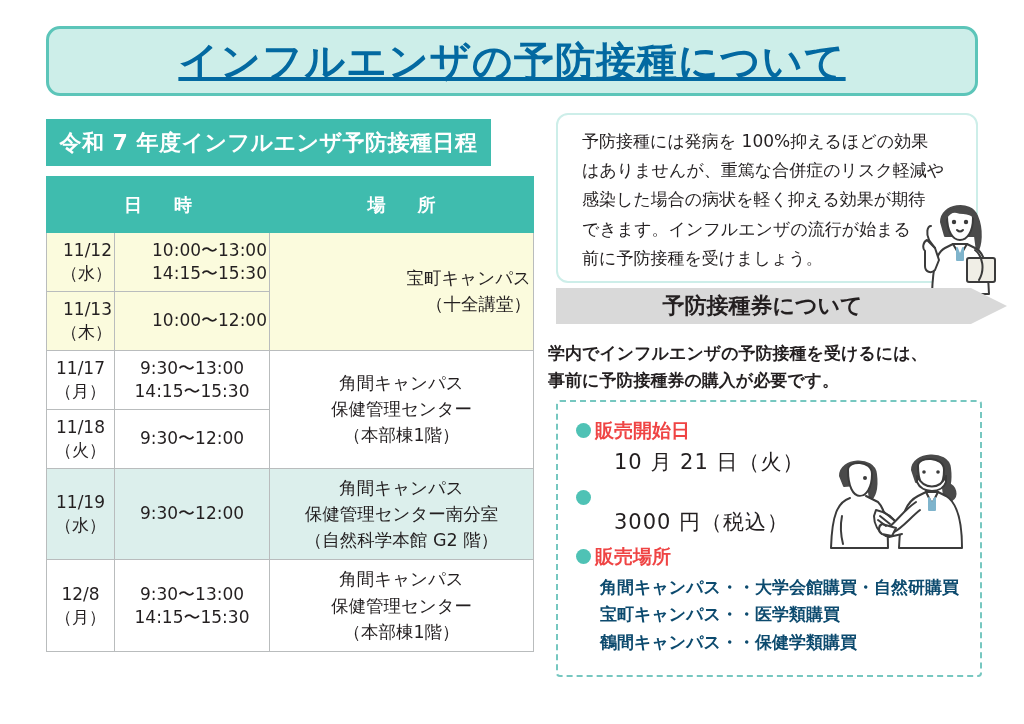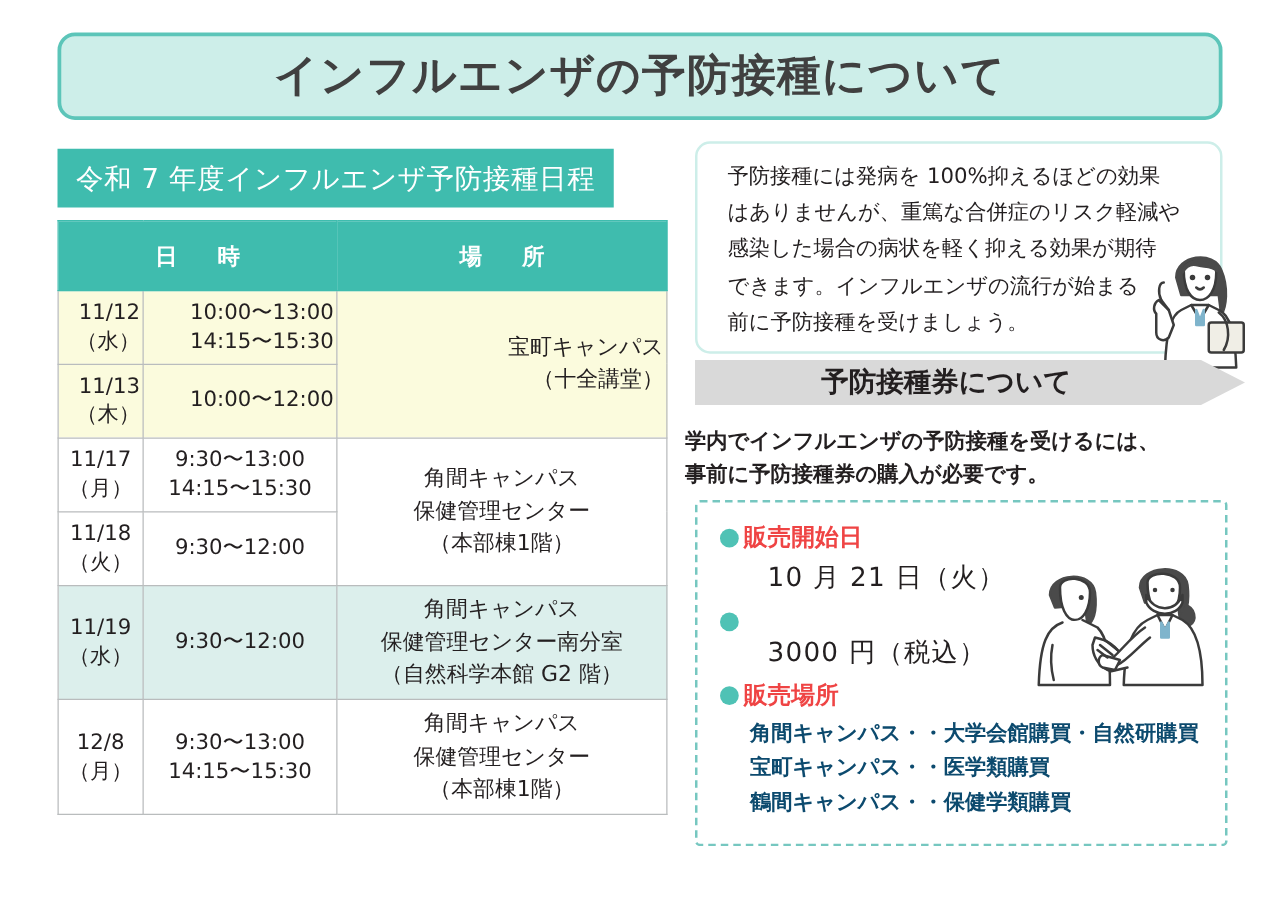--- a/index.html
+++ b/index.html
@@ -25,43 +25,44 @@
     height: 70px;
     background: #cdeee9;
     border: 3px solid #5cc5b9;
     border-radius: 14px;
     box-sizing: border-box;
     display: flex;
     align-items: center;
     justify-content: center;
   }
   .title-banner .title-text {
-    font-size: 35px;
+    font-size: 40px;
     font-weight: bold;
     letter-spacing: 1px;
-    color: #404040;
+    color: #0369a1;
     line-height: 1;
+    text-decoration: underline;
   }
 
   
   .schedule-head {
     position: absolute;
     left: 46px;
     top: 119px;
     width: 445px;
     height: 47px;
     background: #3fbcae;
     display: flex;
     align-items: center;
     justify-content: center;
   }
   .schedule-head .schedule-head-text {
     color: #ffffff;
     font-size: 22px;
-    font-weight: normal;
+    font-weight: bold;
     letter-spacing: 0.5px;
   }
 
   .schedule-table {
     position: absolute;
     left: 46px;
     top: 176px;
     width: 487px;
     border-collapse: collapse;
     table-layout: fixed;
@@ -133,20 +134,21 @@
     height: 108px;
   }
 
   
   .arrow-banner {
     position: absolute;
     left: 556px;
     top: 288px;
     width: 440px;
     height: 36px;
+    padding-left: 11px;
   }
   .arrow-banner .arrow-shape {
     position: absolute;
     inset: 0;
     background: #d9d9d9;
     clip-path: polygon(0 0, 92% 0, 100% 50%, 92% 100%, 0 100%);
   }
   .arrow-banner .arrow-label {
     position: absolute;
     inset: 0;

